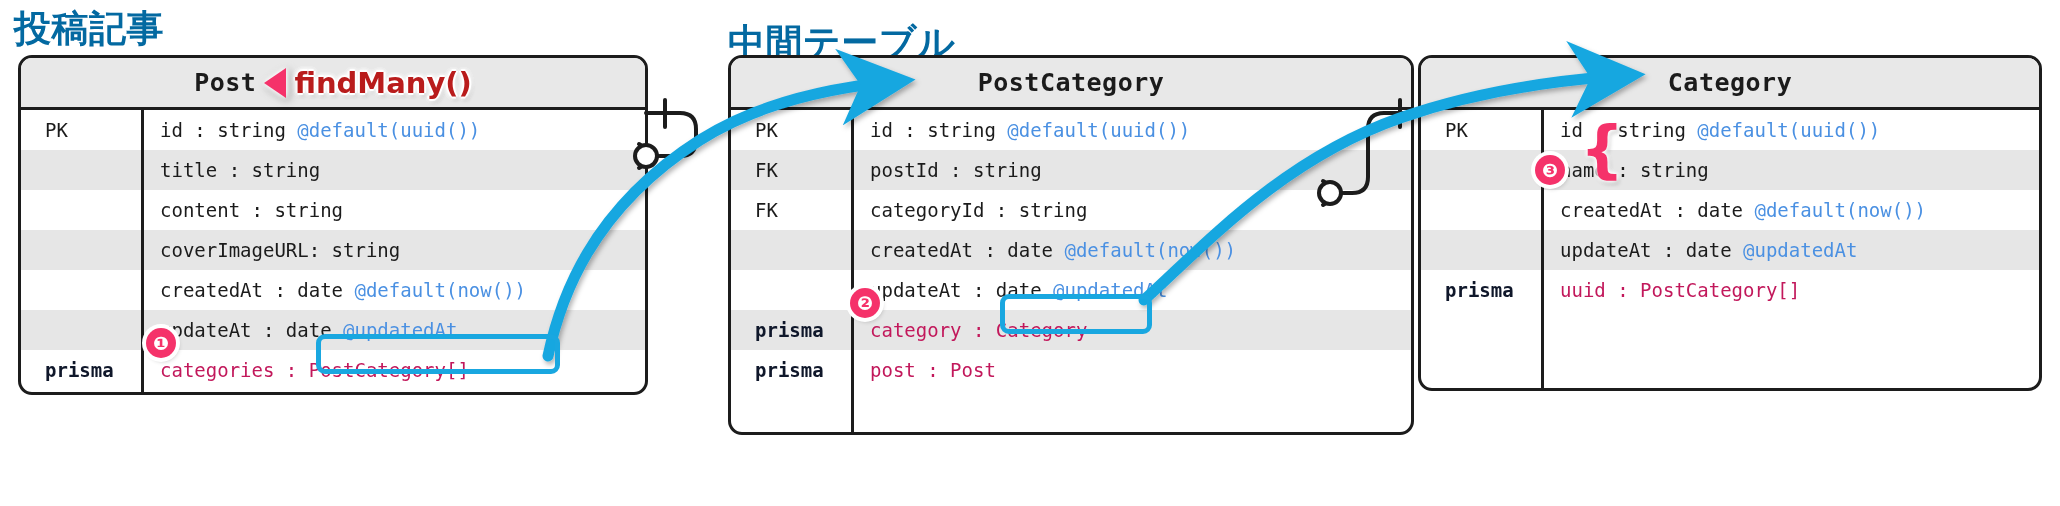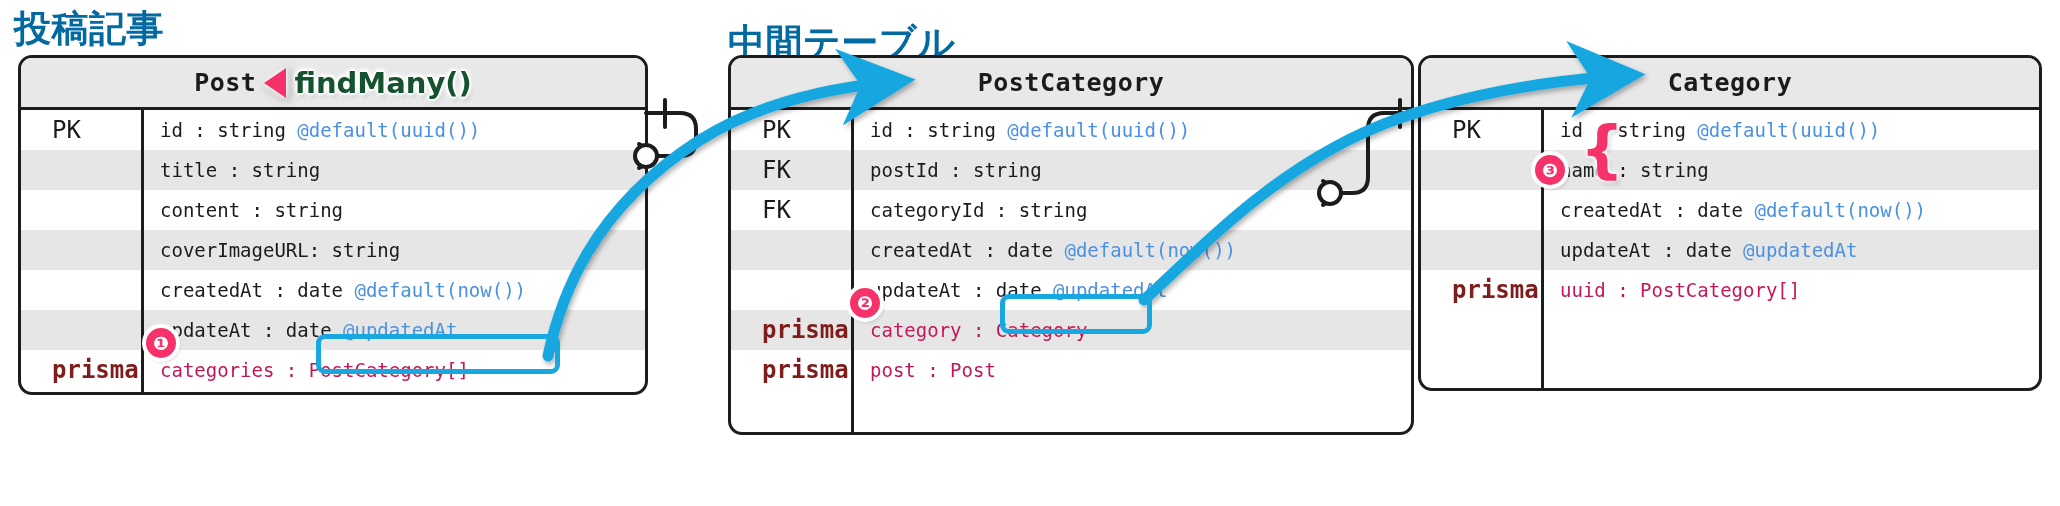--- a/index.html
+++ b/index.html
@@ -55,30 +55,30 @@
   .row{
     display:flex;
     height:40px;
     align-items:center;
     box-sizing:border-box;
   }
   .row.alt{background:#e6e6e6;}
   .row .key{
     width:120px;
     flex:0 0 120px;
-    padding-left:31px;
+    padding-left:24px;
     box-sizing:border-box;
     font-family:"DejaVu Sans Mono", monospace;
-    font-size:24px;
+    font-size:19px;
     color:#1b1b1b;
     white-space:nowrap;
   }
   .row .key.prisma{
     font-weight:700;
-    color:#7f1d1d;
+    color:#0f172a;
   }
   .row .field{
     flex:1 1 auto;
     padding-left:16px;
     box-sizing:border-box;
     font-family:"DejaVu Sans Mono", monospace;
     font-size:19px;
     color:#1b1b1b;
     white-space:nowrap;
     border-left:3px solid #1c1c1c;
@@ -129,21 +129,21 @@
     width:0;height:0;
     border-top:15px solid transparent;
     border-bottom:15px solid transparent;
     border-right:22px solid #f5326a;
     filter:drop-shadow(0 0 3px #fff) drop-shadow(0 0 2px #fff) drop-shadow(2px 2px 3px rgba(0,0,0,.3));
   }
   .findmany{
     font-family:"DejaVu Sans", sans-serif;
     font-weight:700;
     font-size:29px;
-    color:#14532d;
+    color:#b91c1c;
     text-shadow:
       0 0 6px #fff,0 0 6px #fff,0 0 6px #fff,0 0 6px #fff,
       -2px 0 #fff,2px 0 #fff,0 -2px #fff,0 2px #fff,
       2px 3px 4px rgba(0,0,0,.28);
     white-space:nowrap;
   }
 
   
   .hl{
     position:absolute;

